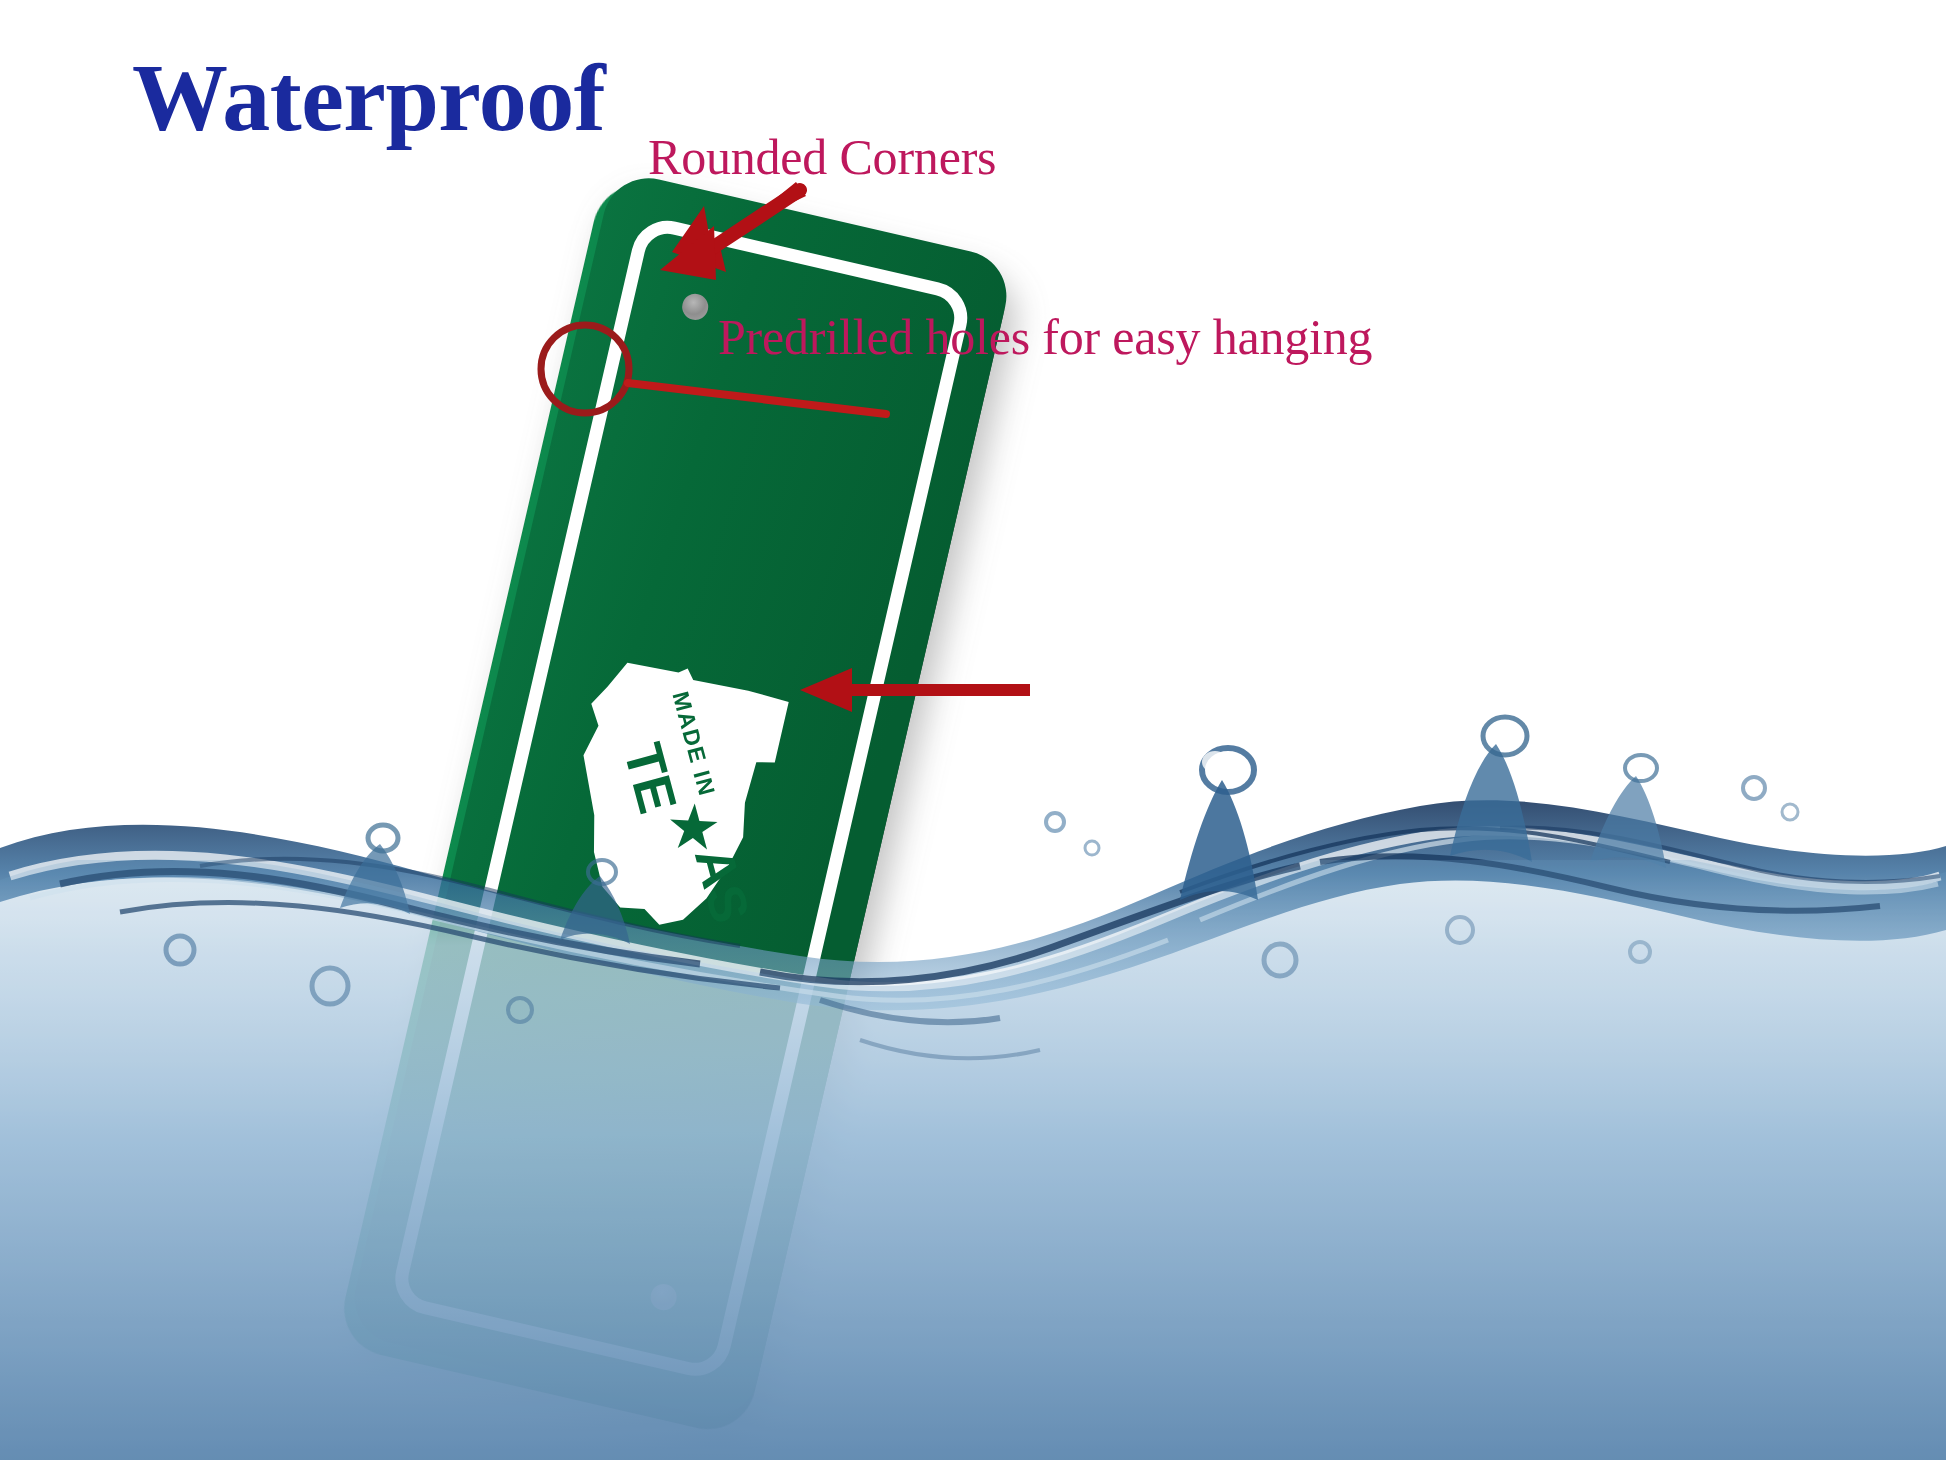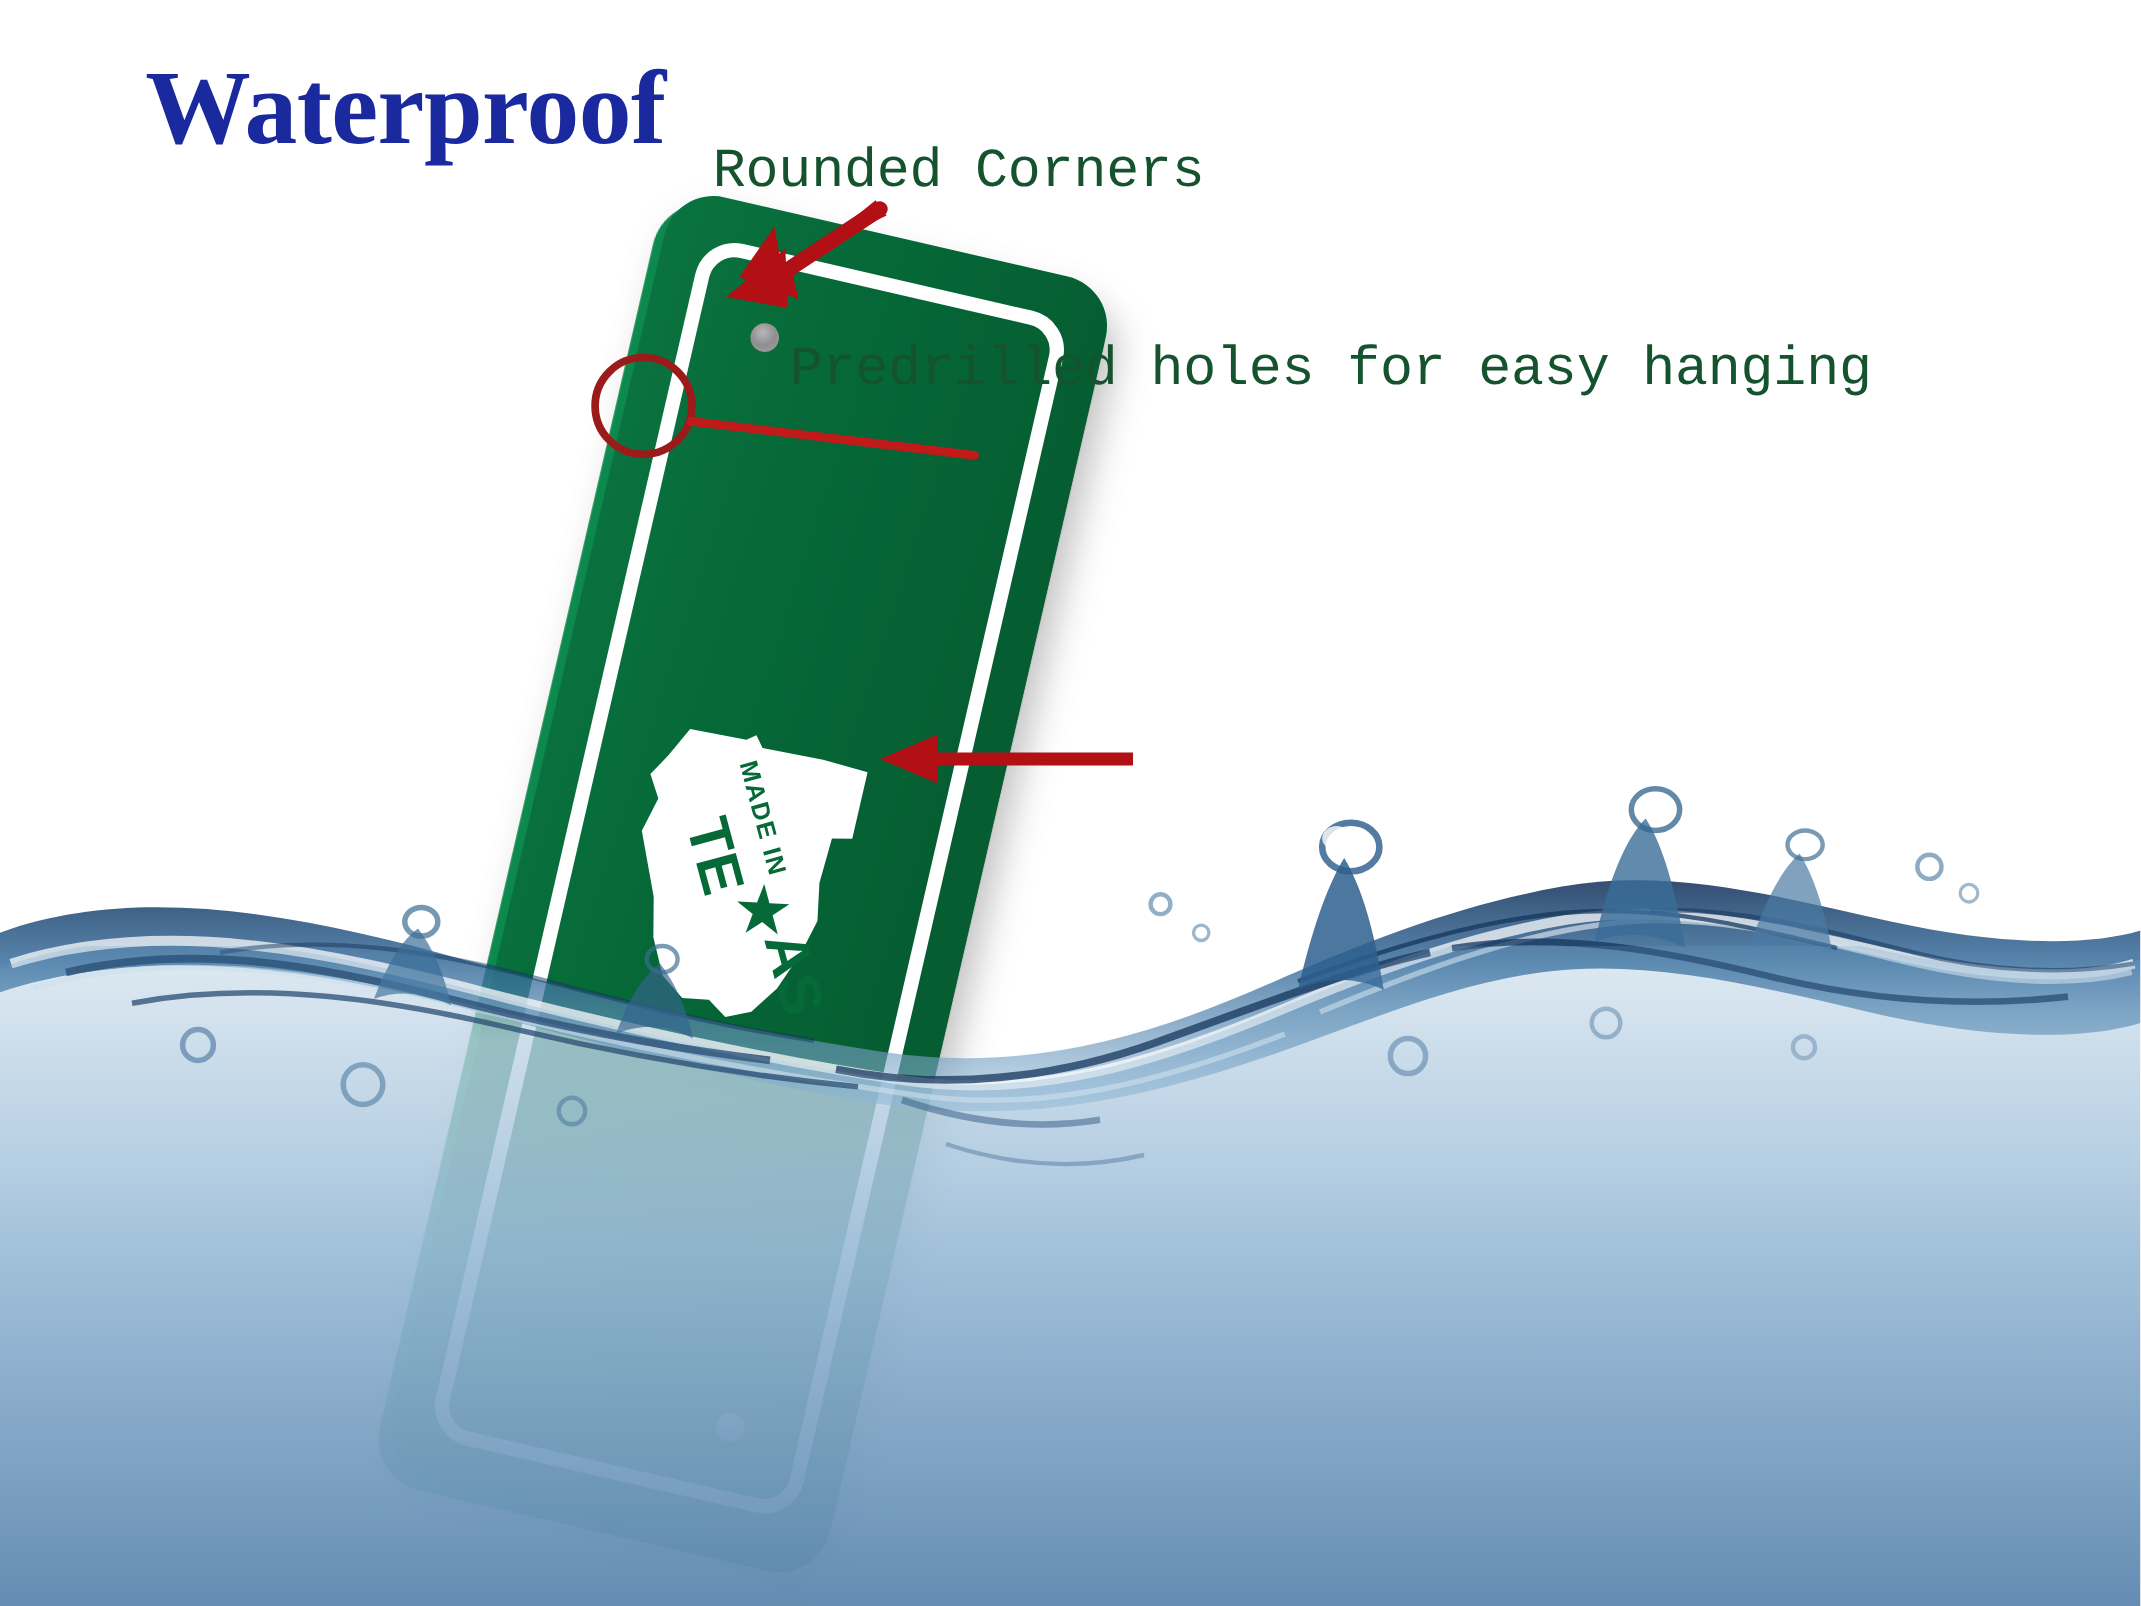--- a/index.html
+++ b/index.html
@@ -28,22 +28,22 @@
     line-height: 1.05;
     color: #1a2a9e;
     letter-spacing: -0.5px;
     white-space: nowrap;
     margin-left: 48px;
   }
 
   
   .callout {
     position: absolute;
-    color: #14532d;
-    font-family: Liberation Mono, monospace;
+    color: #be185d;
+    font-family: Liberation Serif, serif;
     font-size: 49px;
     font-weight: 400;
     white-space: nowrap;
     letter-spacing: -0.2px;
   }
   #label-rounded  { left: 648px;  top: 128px; font-size: 50px; }
   #label-holes    { left: 718px;  top: 308px; font-size: 50px; }
   #label-aluminum { left: 838px;  top: 530px; font-size: 50px; }
 
   

